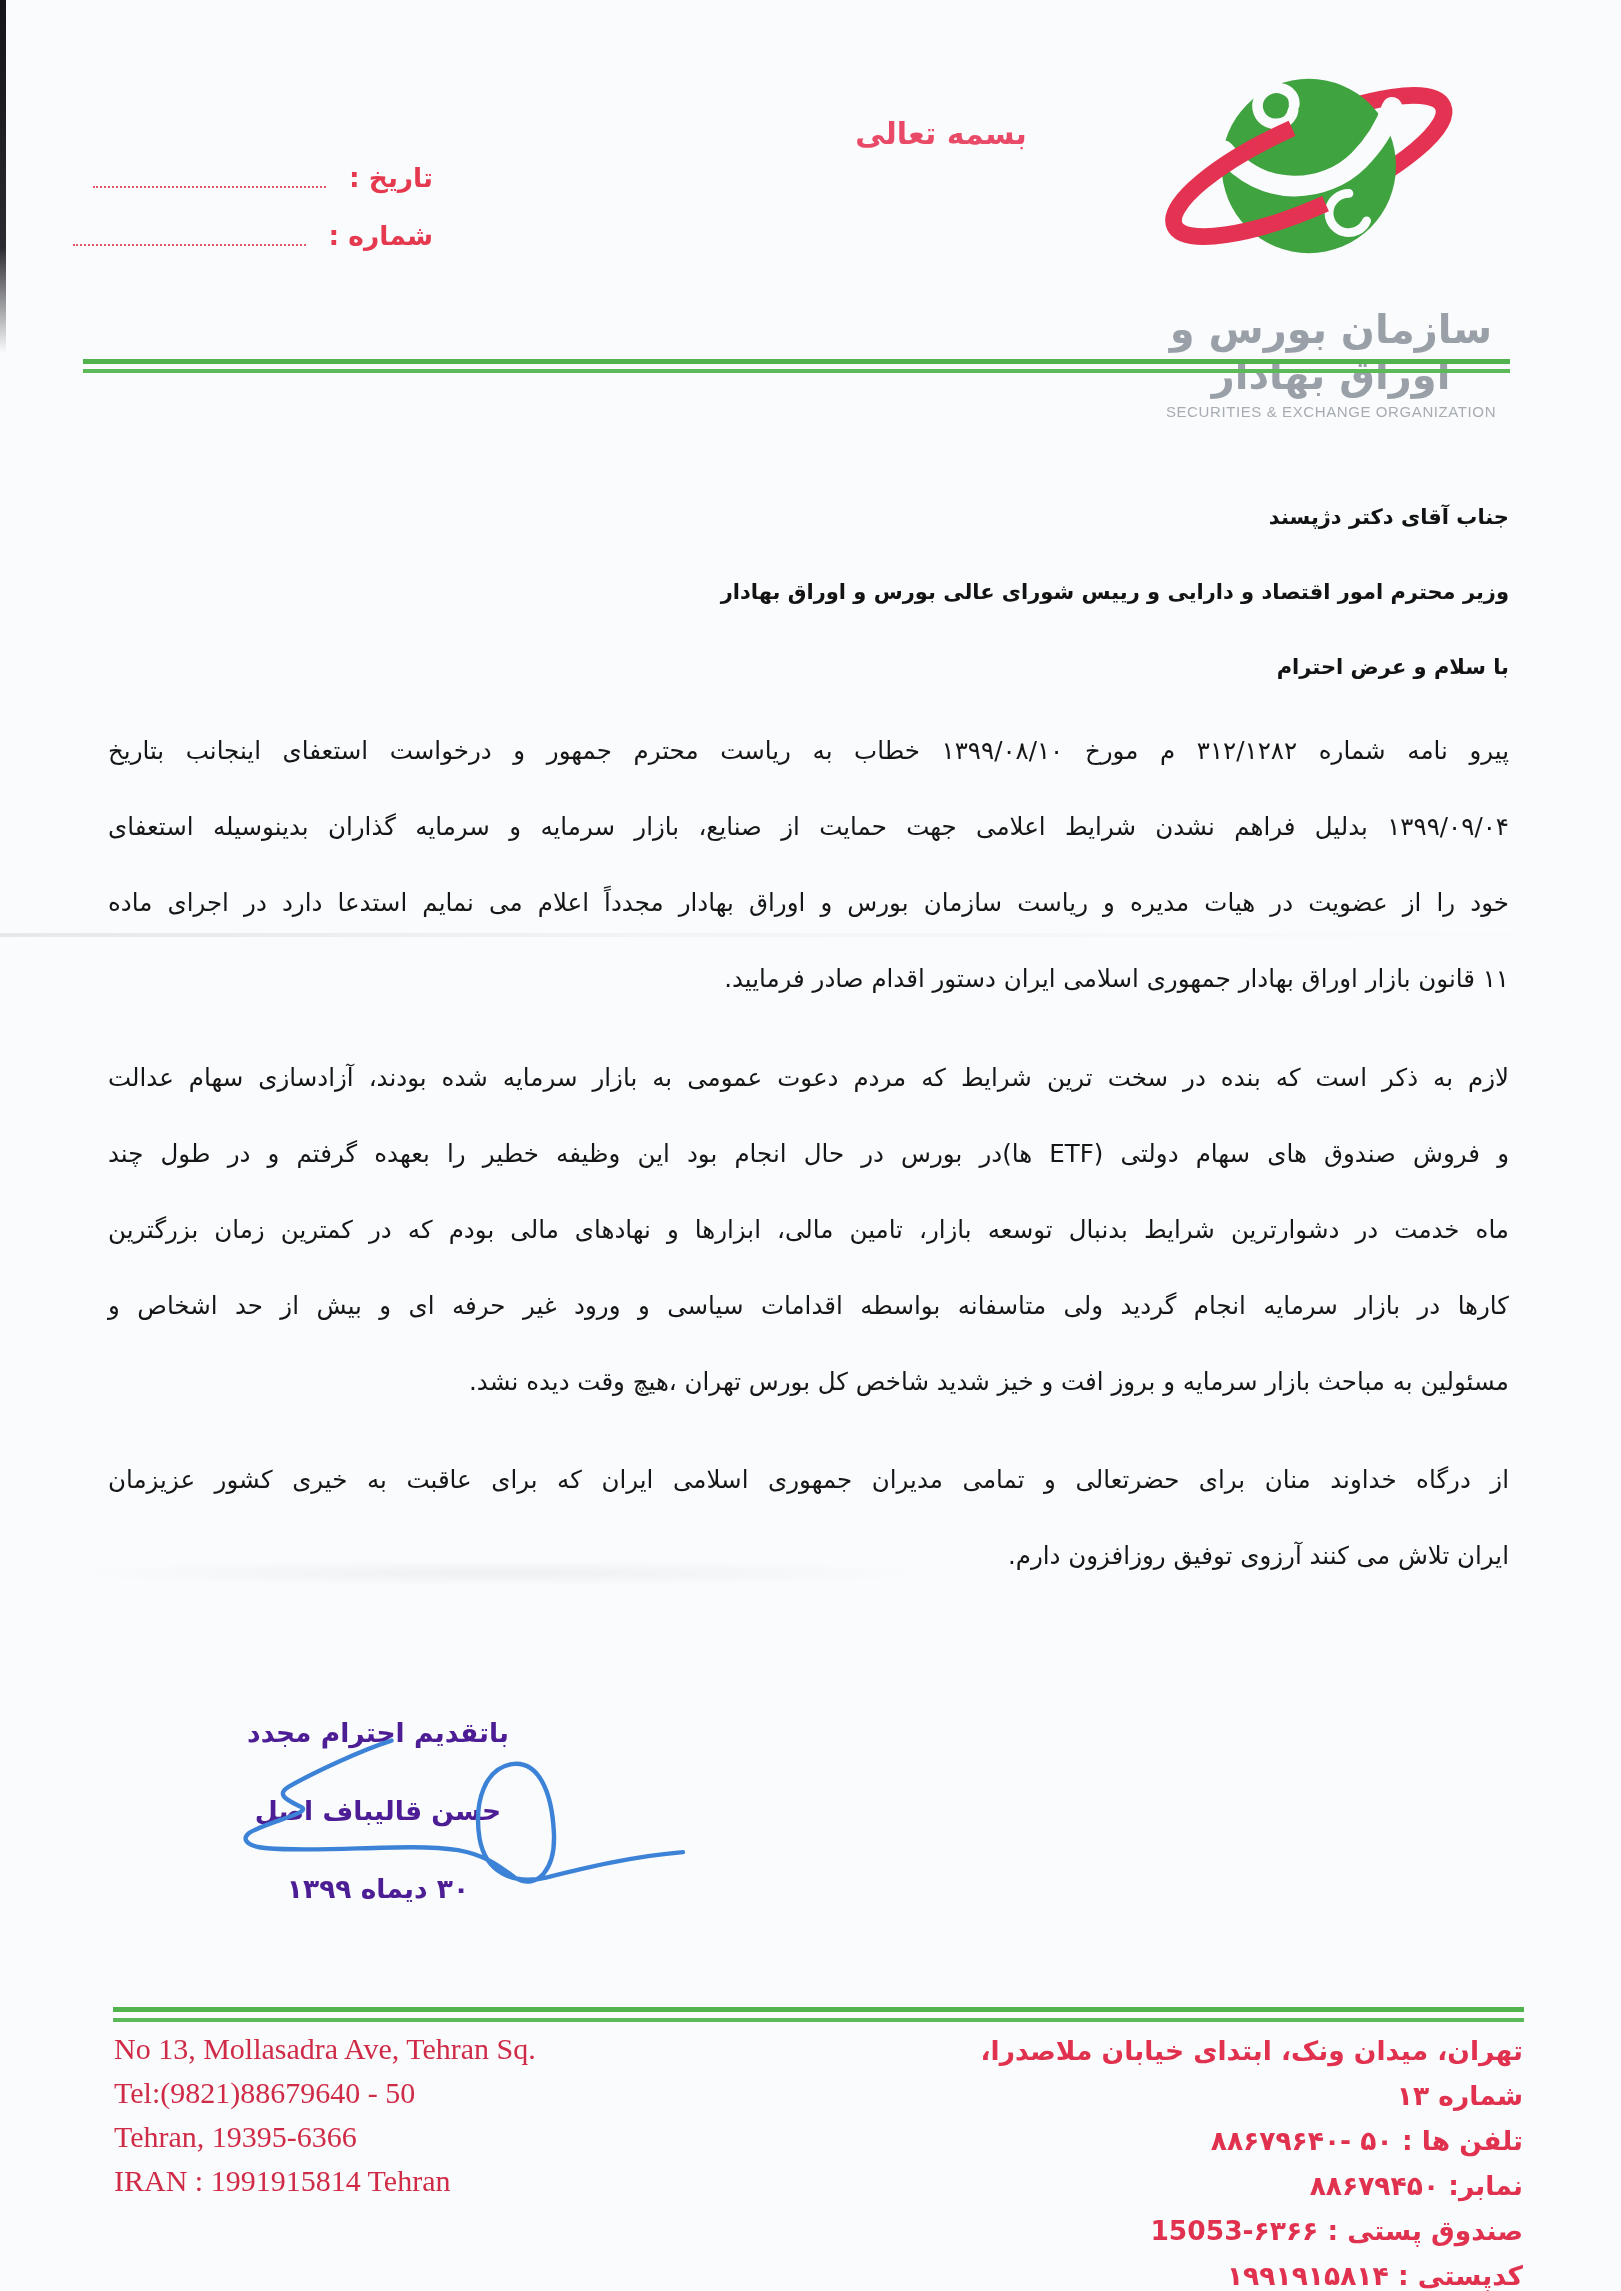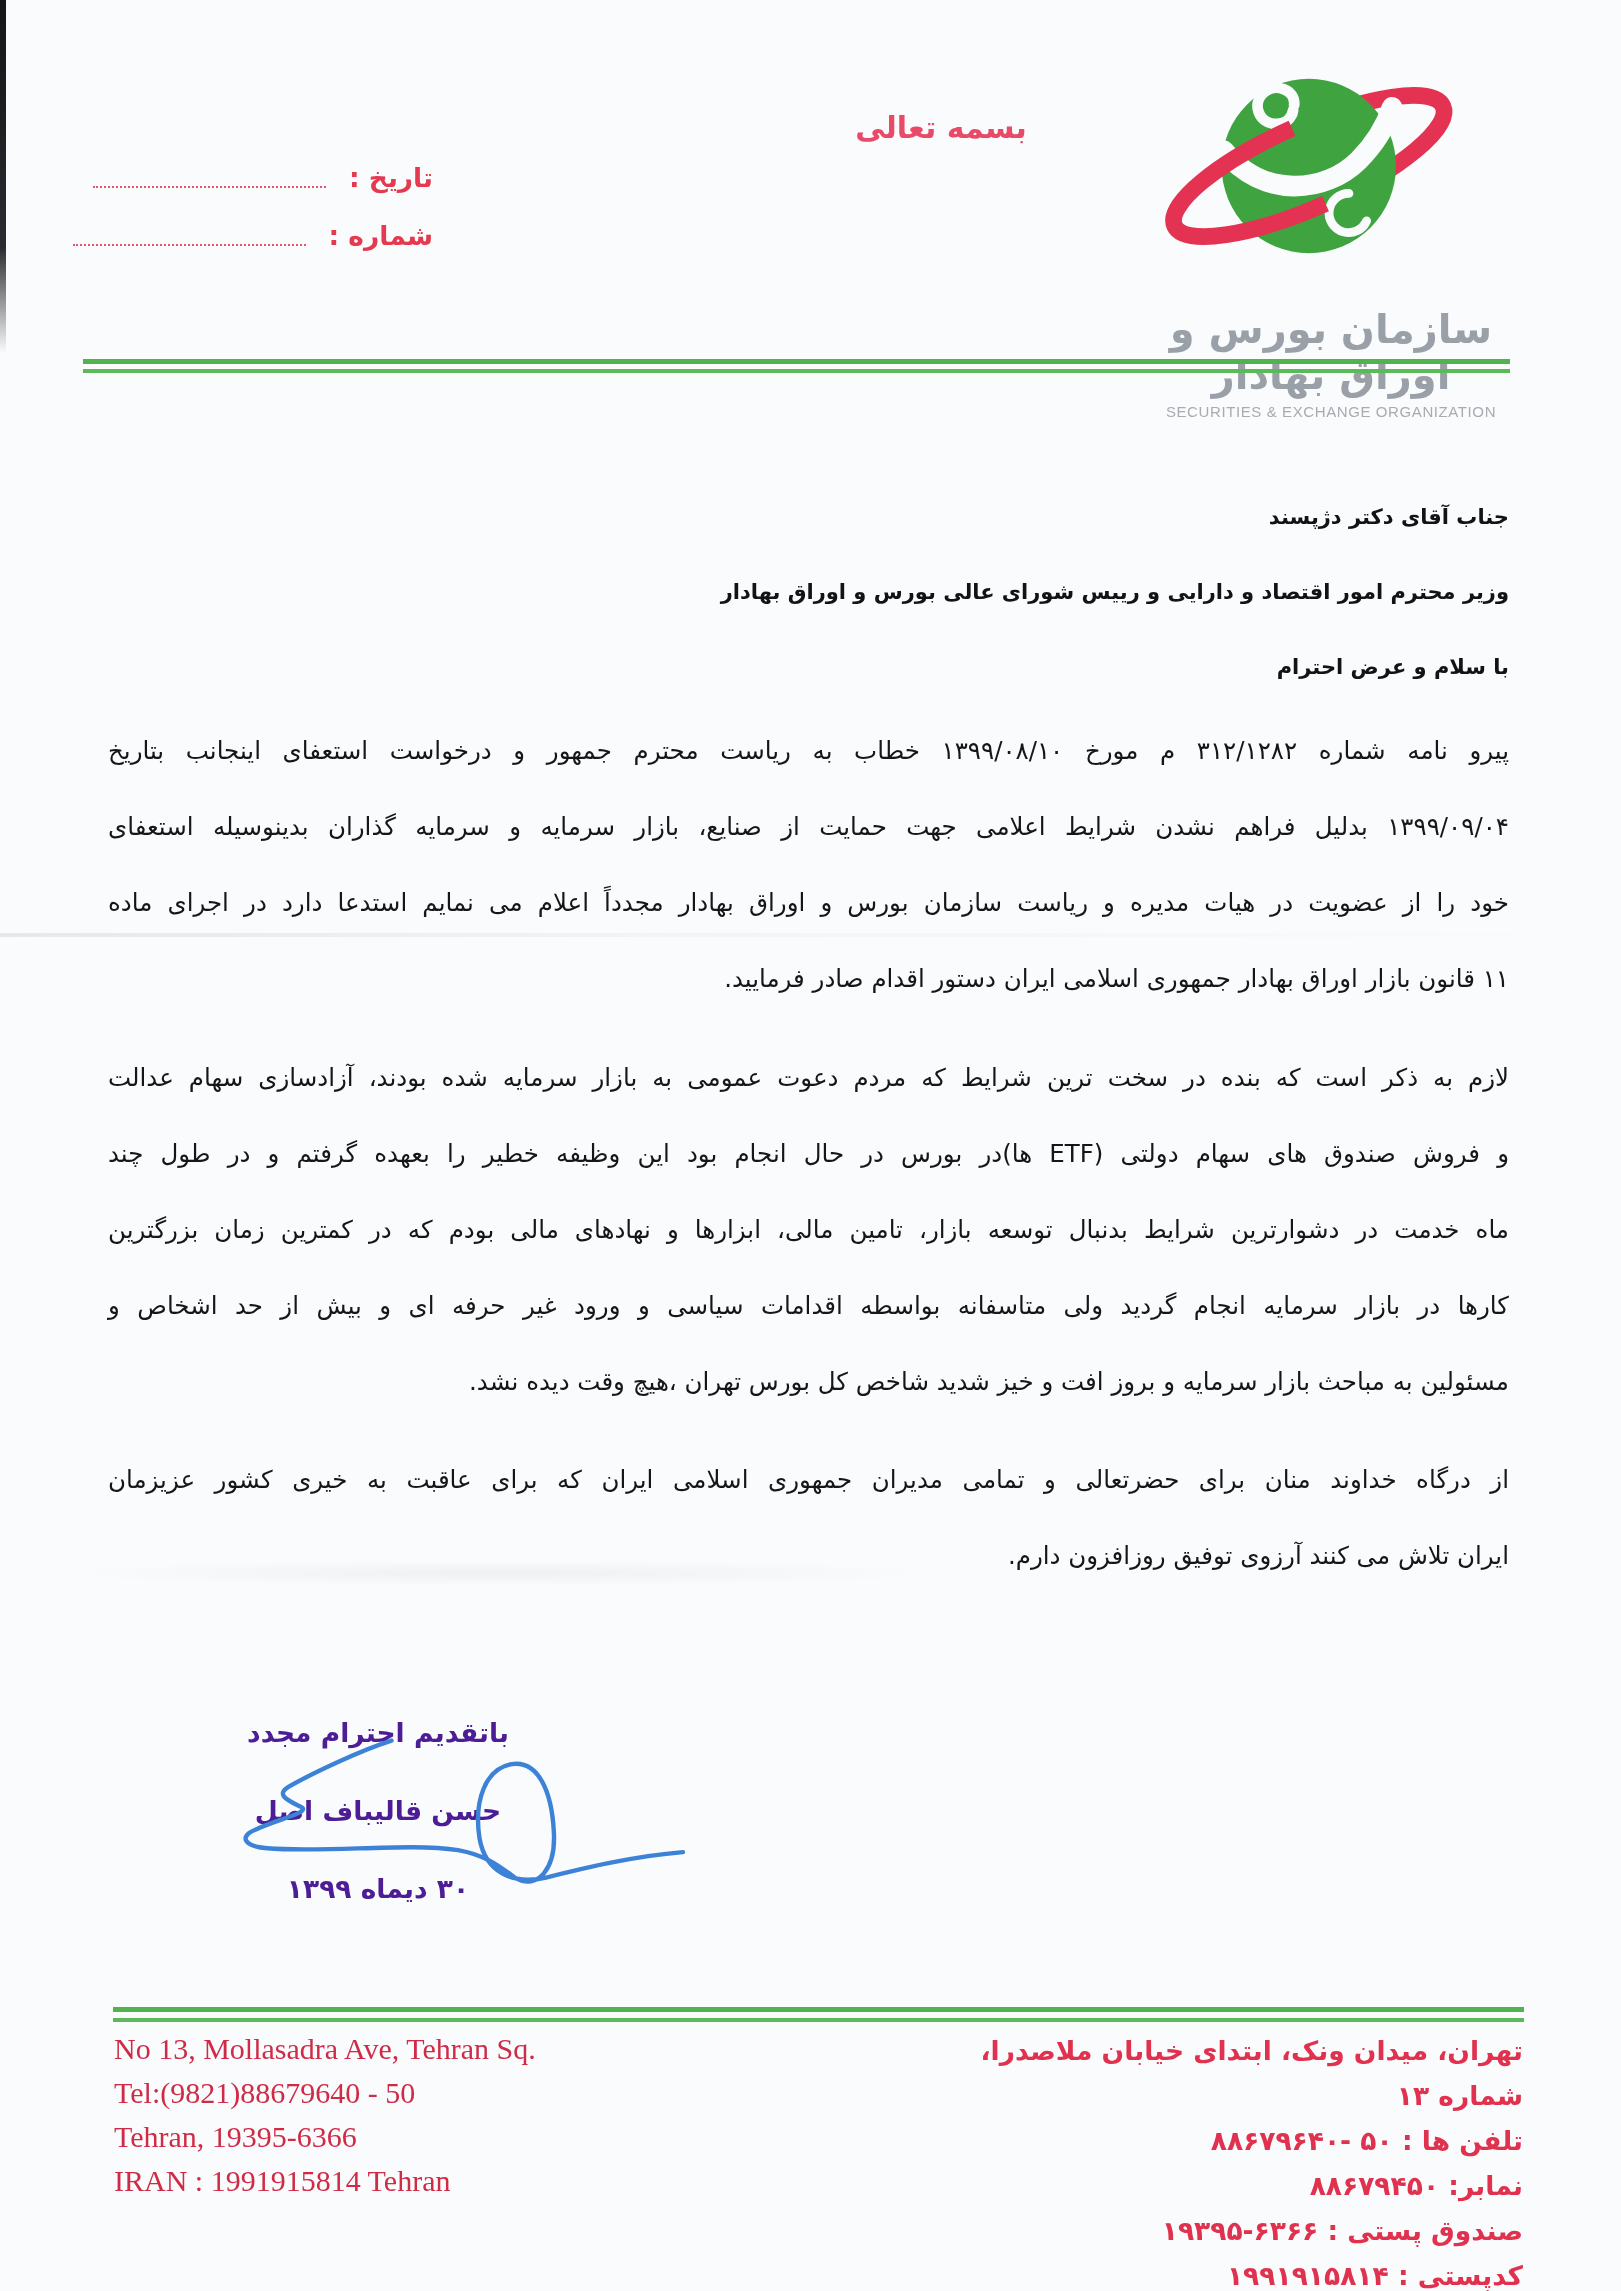--- a/index.html
+++ b/index.html
@@ -12,21 +12,21 @@
 
   
   .edge-left{left:0;top:0;width:5.9px;height:353px;
     background:linear-gradient(to bottom,#16161a 0%,#1d1d22 30%,#2a2a30 70%,rgba(0,0,0,0));}
   .crease-1{left:0;top:933px;width:100%;height:3.9px;
     background:linear-gradient(to right,rgba(60,60,70,.10),rgba(60,60,70,.04) 40%,rgba(60,60,70,0));}
   .crease-2{left:59px;top:1560px;width:882px;height:25.5px;border-radius:50%;
     background:radial-gradient(ellipse at center,rgba(90,95,105,.07),rgba(90,95,105,0) 70%);}
 
   
-  .bismillah{top:110px;left:804px;width:274px;text-align:center;
+  .bismillah{top:116px;left:804px;width:274px;text-align:center;
     font-size:30px;font-weight:700;color:#e84a67;direction:rtl;}
   .ref-row{display:flex;direction:rtl;align-items:flex-end;gap:23px;
     color:#e5394f;font-weight:700;font-size:26.5px;}
   .ref-row .dots{width:233px;height:19.6px;border-bottom:2.9px dotted #e5556b;margin-bottom:4.9px;}
   .row-date{top:162px;right:1188px;}
   .row-number{top:220px;right:1188px;}
 
   .logo-box{left:1157px;top:19.6px;width:333px;height:247px;}
   .org-names{left:1135px;top:282px;width:392px;text-align:center;direction:rtl;}
   .org-fa{font-size:40px;font-weight:700;color:#99a0a7;letter-spacing:0;margin-top:24px;}
@@ -152,16 +152,16 @@
     <div>No 13, Mollasadra Ave, Tehran Sq.</div>
     <div>Tel:(9821)88679640 - 50</div>
     <div>Tehran, 19395-6366</div>
     <div>IRAN : 1991915814 Tehran</div>
   </div>
 
 <div class="abs footer-fa">
     <div>تهران، میدان ونک، ابتدای خیابان ملاصدرا، شماره ۱۳</div>
     <div>تلفن ها : ۵۰ -۸۸۶۷۹۶۴۰</div>
     <div>نمابر: ۸۸۶۷۹۴۵۰</div>
-    <div>صندوق پستی : ۶۳۶۶-۱۹۳۹۵</div>
+    <div>صندوق پستی : ۶۳۶۶-15053</div>
     <div>کدپستی : ۱۹۹۱۹۱۵۸۱۴</div>
   </div>
 
 
 </body></html>

